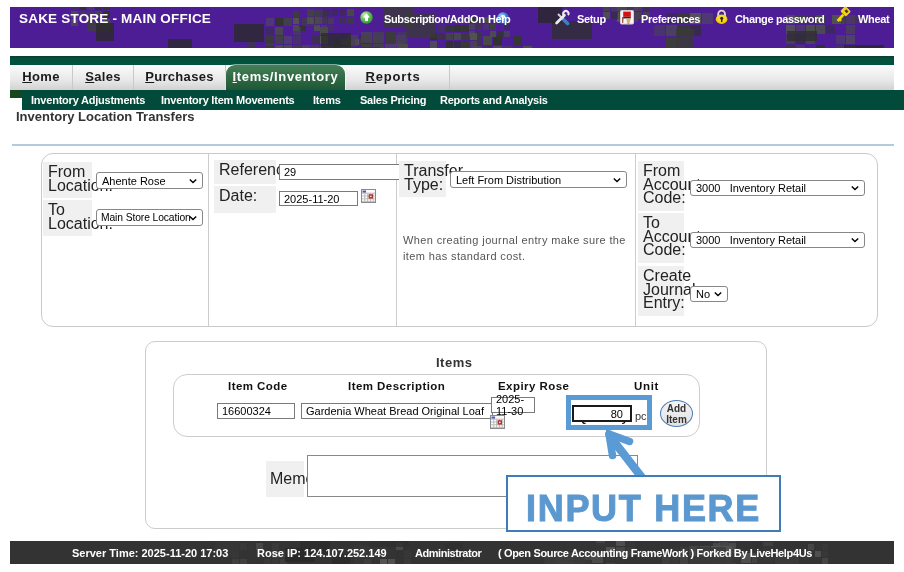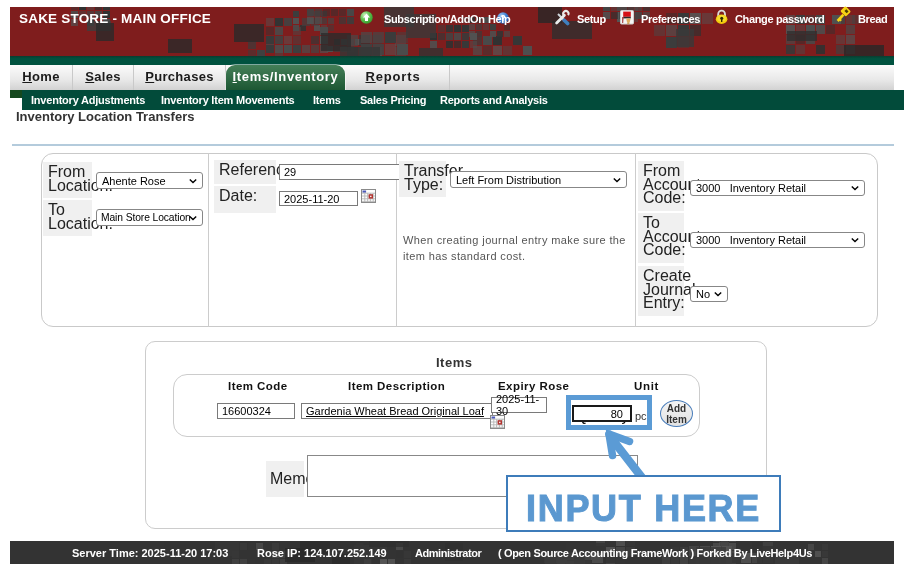--- a/index.html
+++ b/index.html
@@ -1,20 +1,20 @@
 <!DOCTYPE html>
 <html><head>
 <meta charset="utf-8">
 <style>
 * { margin:0; padding:0; box-sizing:border-box; }
 body { font-family:"Liberation Sans", sans-serif; background:#fff; }
 #page { position:relative; width:904px; height:572px; overflow:hidden; background:#fff; }
 .abs { position:absolute; }
 
-#topbar { left:10px; top:7px; width:884px; height:49px; background:#7f1d1d; overflow:hidden; }
+#topbar { left:10px; top:7px; width:884px; height:41px; background:#4c1d95; overflow:hidden; }
 #topbar .title { position:absolute; left:9px; top:4px; color:#fff; font-size:13.5px; font-weight:bold; letter-spacing:0.2px; }
 .tmenu { position:absolute; top:13px; color:#fff; font-size:11px; font-weight:bold; white-space:nowrap; letter-spacing:-0.35px; }
 .ticon { position:absolute; }
 
 #strip1 { left:10px; top:56px; width:884px; height:9px; background:linear-gradient(#0a3d30,#00523f 30%,#00523f); }
 #tabbar { left:10px; top:65px; width:884px; height:25px; background:linear-gradient(#fbfbfb,#e8e8e8 60%,#d2d2d2); }
 .tab { position:absolute; top:0; height:25px; line-height:23px; text-align:center; font-size:13px; font-weight:bold; color:#1a1a1a; border-right:1px solid #c9c9c9; letter-spacing:0.3px; }
 #activetab { position:absolute; left:216px; top:0; width:119px; height:25px; line-height:23px; text-align:center; color:#fff; font-size:13px; font-weight:bold; letter-spacing:0.65px; background:linear-gradient(#447f58,#1d5733); border-radius:9px 9px 0 0; box-shadow:0 0 0 1px rgba(255,255,255,0.5); }
 #strip2 { left:10px; top:90px; width:884px; height:8px; background:#15481e; }
 #submenu { left:10px; top:90px; width:884px; height:20px; background:#024b3a;margin-left:12px; }
@@ -302,21 +302,21 @@
     <circle cx="7.7" cy="10.3" r="1.5" fill="#2e2600"></circle>
     <rect x="7" y="11" width="1.4" height="3" rx="0.6" fill="#2e2600"></rect>
   </svg>
   <div class="tmenu" style="left:735px;">Change password</div>
   <svg class="ticon" style="left:833px;top:6px;" width="18" height="18" viewBox="0 0 18 18">
     <rect x="8.6" y="1.6" width="8" height="7.4" rx="1.6" transform="rotate(45 12.6 5.3)" fill="#f6d314"></rect>
     <rect x="11.9" y="3.9" width="3.2" height="2.6" transform="rotate(45 13.5 5.2)" fill="#4a3c00"></rect>
     <line x1="10.4" y1="8.6" x2="4.6" y2="15" stroke="#f6d314" stroke-width="2.7"></line>
     <line x1="6.4" y1="13" x2="8.2" y2="14.8" stroke="#f6d314" stroke-width="2"></line>
   </svg>
-  <div class="tmenu" style="left:858px;">Bread</div>
+  <div class="tmenu" style="left:858px;">Wheat</div>
 
   <div class="abs" id="strip1"></div>
   <div class="abs" id="tabbar">
     <div class="tab" style="left:0;width:63px;"><u>H</u>ome</div>
     <div class="tab" style="left:63px;width:61px;"><u>S</u>ales</div>
     <div class="tab" style="left:345px;width:95px;padding-right:18px;letter-spacing:0.85px;"><u>R</u>eports</div>
     <div class="tab" style="left:124px;width:92px;"><u>P</u>urchases</div>
     <div id="activetab"><u>I</u>tems/Inventory</div>
   </div>
   <div class="abs" id="strip2"></div>
@@ -387,22 +387,22 @@
 
   <div class="abs" id="panel2"></div>
   <div class="abs" id="itemstitle">Items</div>
   <div class="abs" id="subpanel"></div>
   <div class="th" style="left:228px;">Item Code</div>
   <div class="th" style="left:348px;">Item Description</div>
   <div class="th" style="left:498px;">Expiry Rose</div>
   <div class="th" style="left:578px;margin-top:32px;">Quantity</div>
   <div class="th" style="left:634px;letter-spacing:0.7px;">Unit</div>
   <div class="inp" style="left:217px;top:403px;width:78px;height:16px;">16600324</div>
-  <div class="inp" style="left:301px;top:403px;width:192px;height:16px;text-decoration:underline;">Gardenia Wheat Bread Original Loaf</div>
-  <div class="inp" style="left:491px;top:397px;width:56px;height:16px;">2025-11-30</div>
+  <div class="inp" style="left:301px;top:403px;width:192px;height:16px;">Gardenia Wheat Bread Original Loaf</div>
+  <div class="inp" style="left:491px;top:397px;width:44px;height:16px;">2025-11-30</div>
   <svg class="abs" style="left:490px;top:415px;" width="15" height="14" viewBox="0 0 15 14">
       <rect x="0.5" y="0.5" width="14" height="13" fill="#fdfdfd" stroke="#8a8a8a"></rect>
       <rect x="1.5" y="1.5" width="3.6" height="2.2" fill="#4a58b8"></rect>
       <g stroke="#b5b5b5" stroke-width="0.9">
         <line x1="1" y1="4.2" x2="14" y2="4.2"></line>
         <line x1="1" y1="7" x2="14" y2="7"></line>
         <line x1="1" y1="9.8" x2="14" y2="9.8"></line>
         <line x1="1" y1="12.4" x2="14" y2="12.4"></line>
         <line x1="3.8" y1="4.2" x2="3.8" y2="13"></line>
         <line x1="6.6" y1="4.2" x2="6.6" y2="13"></line>

